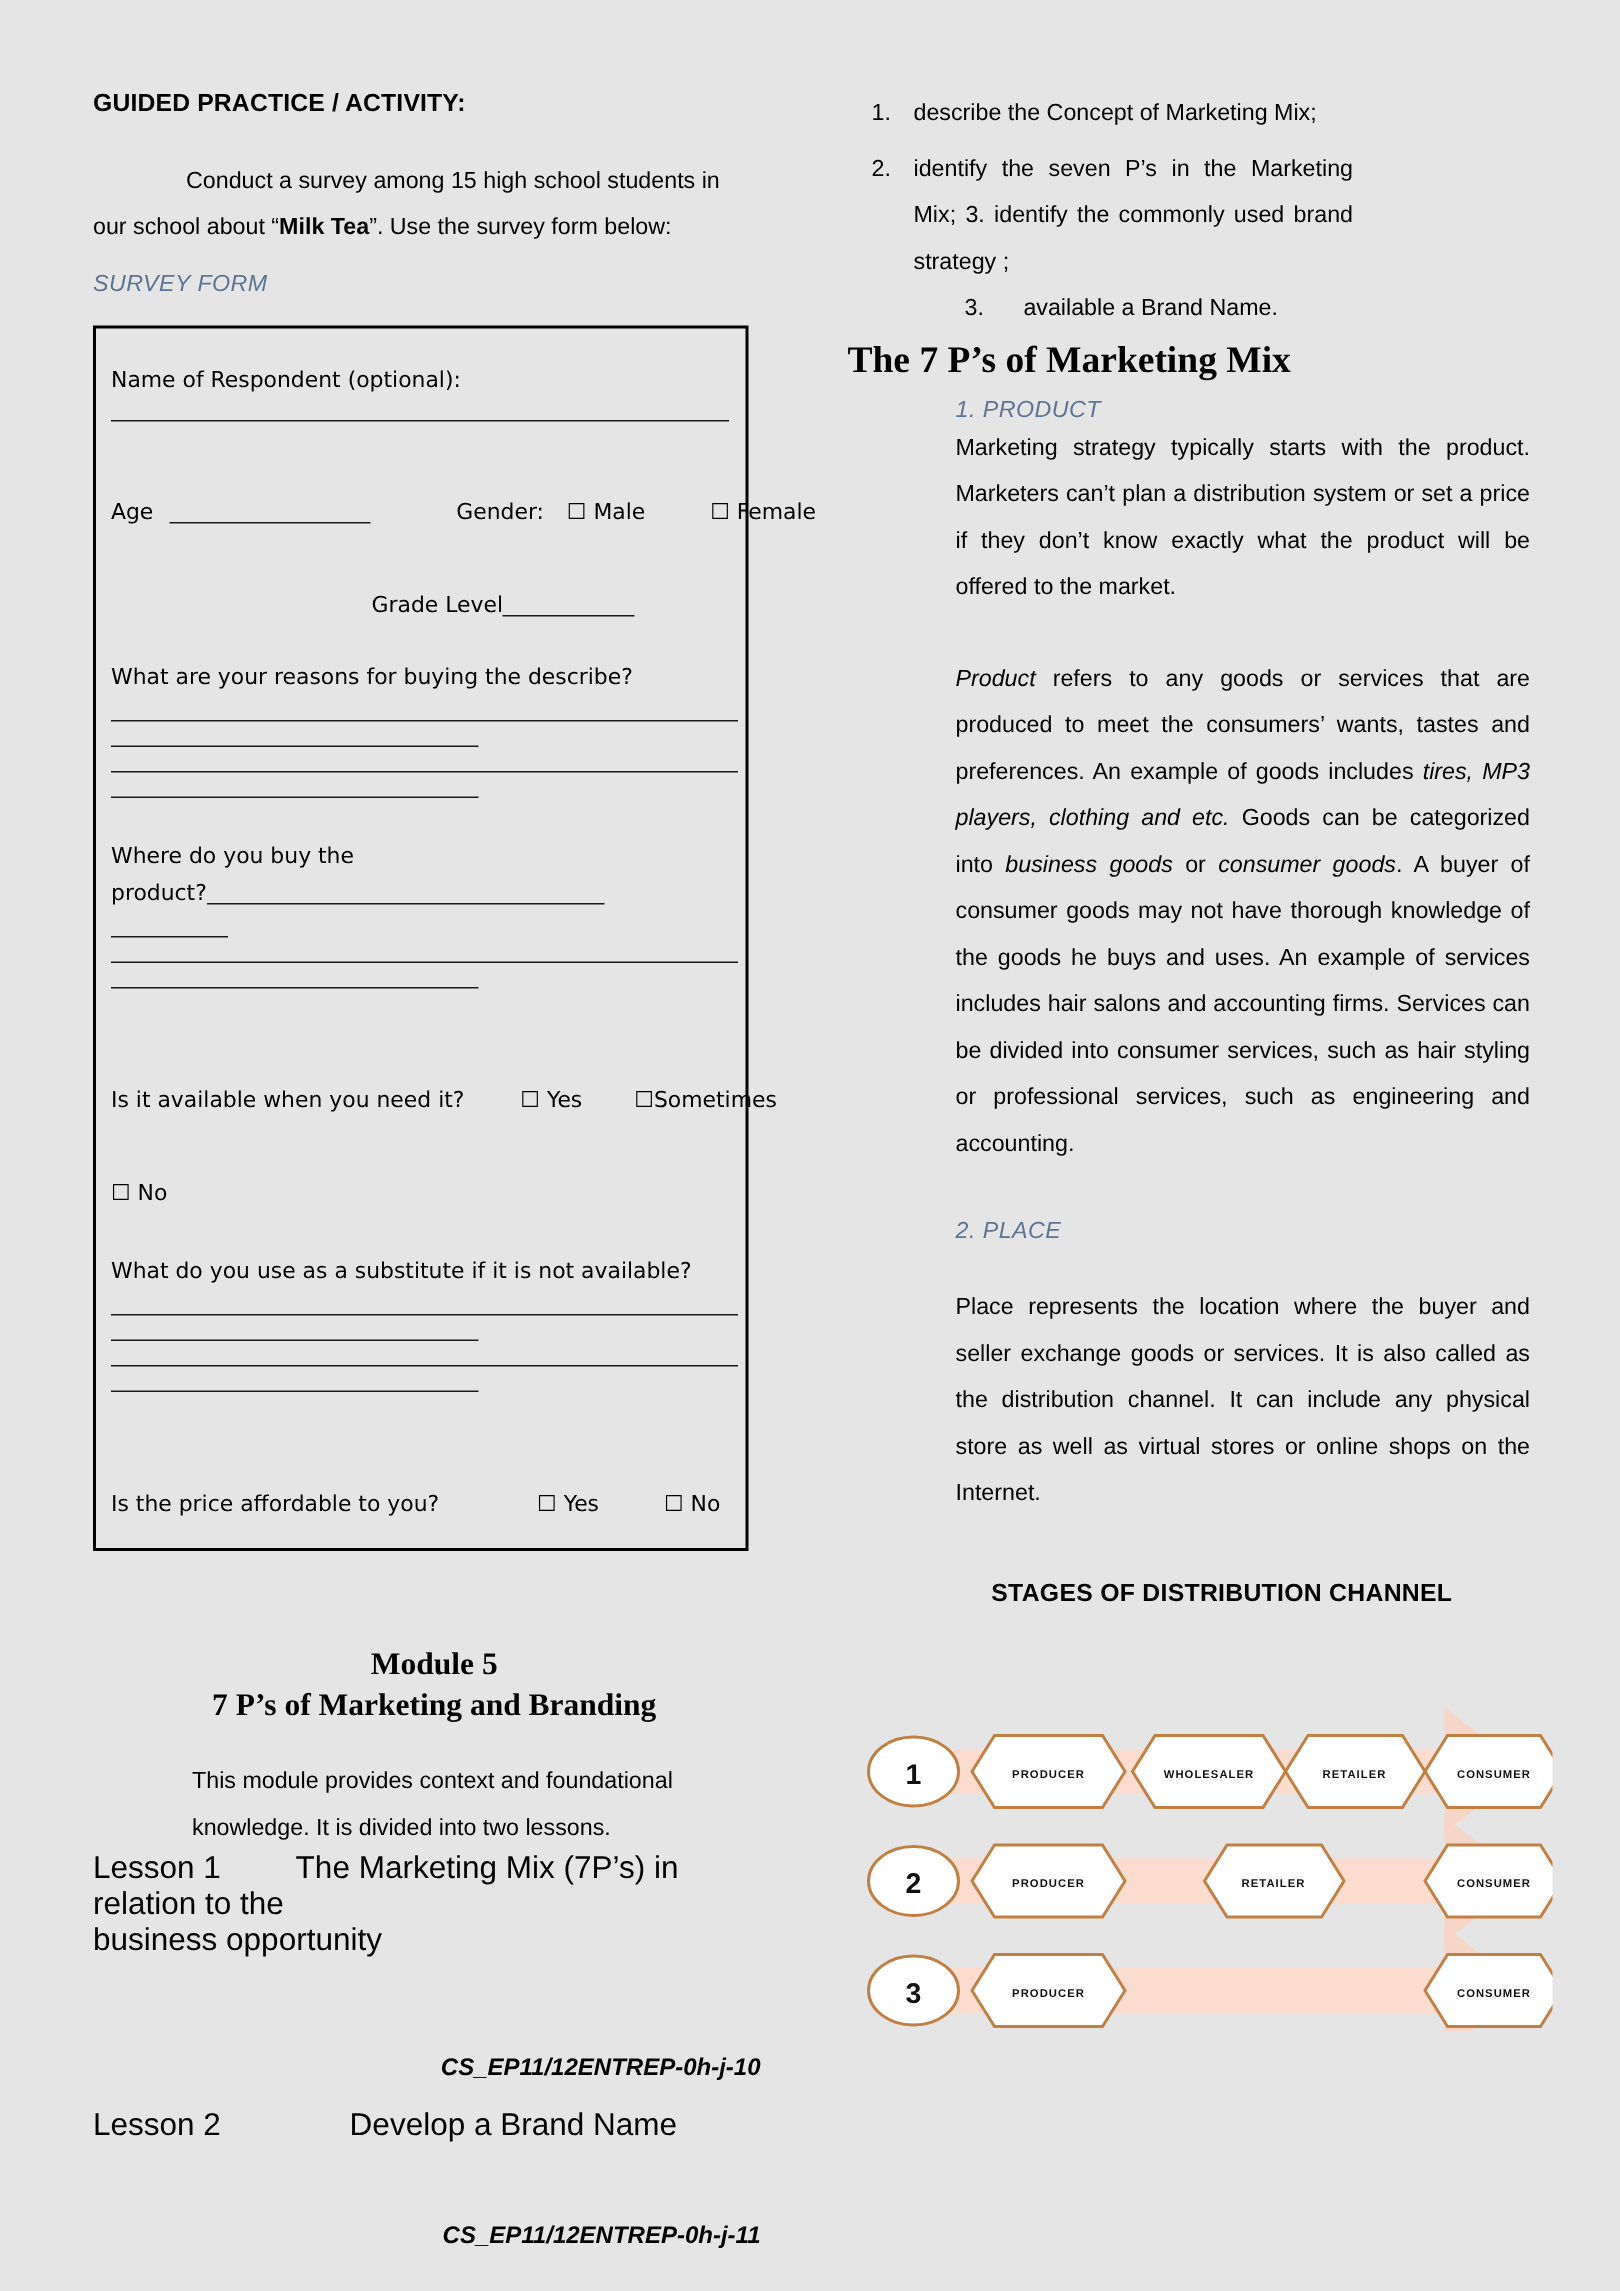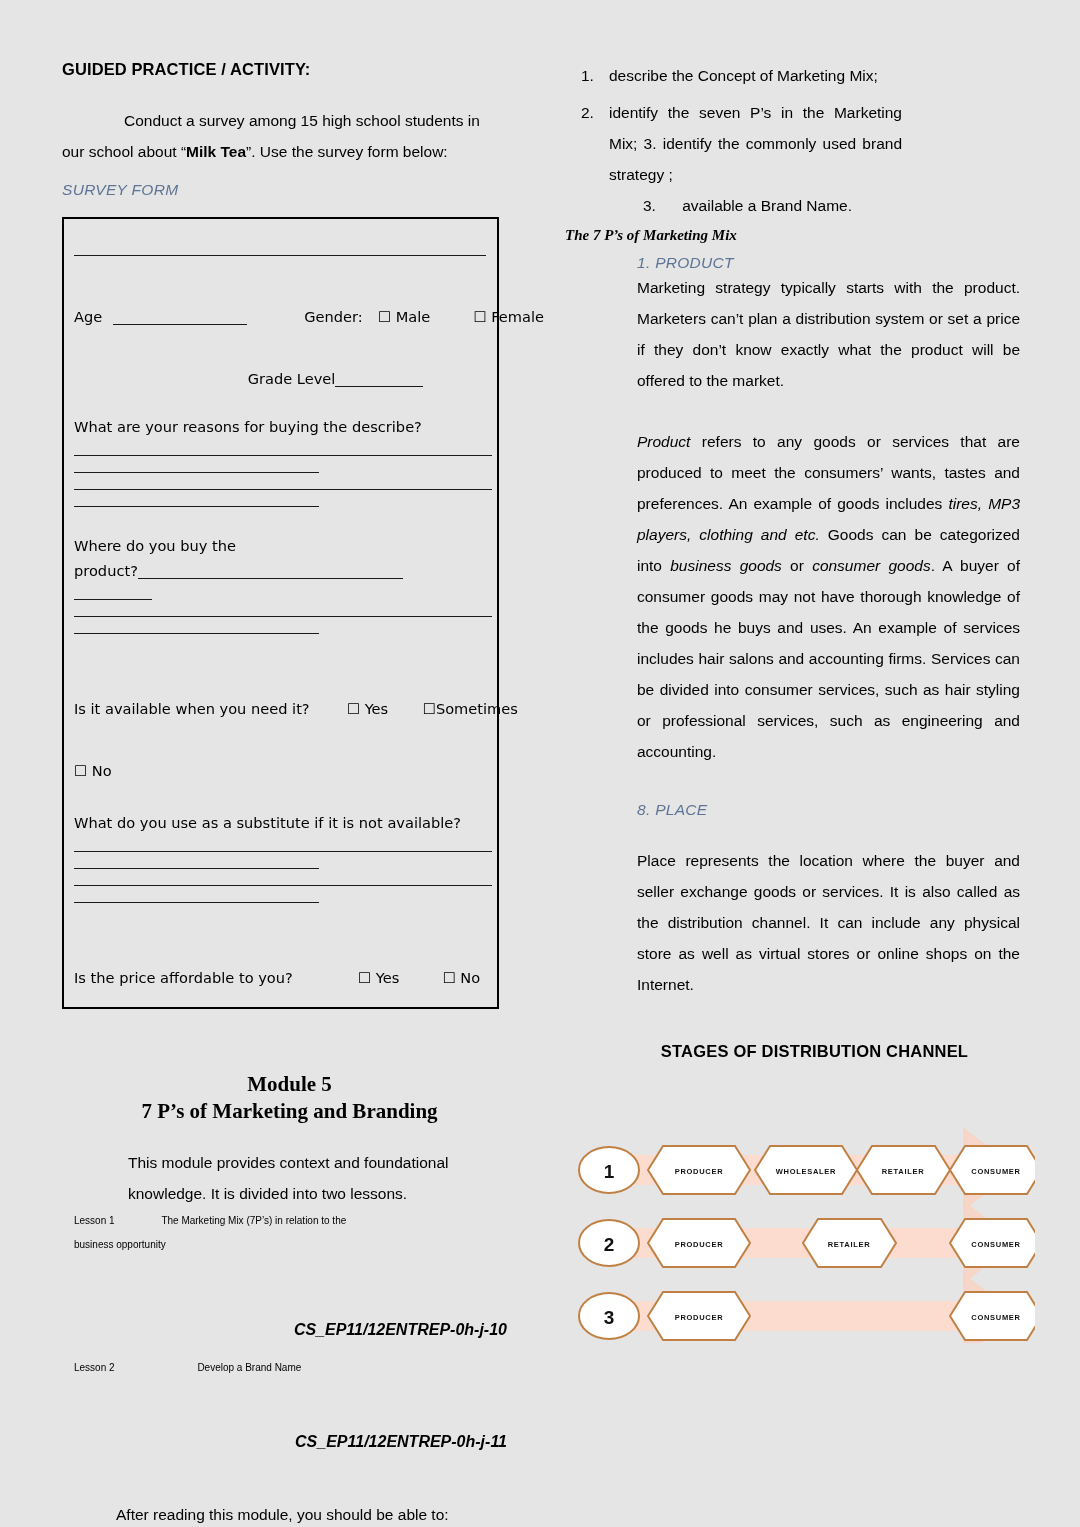--- a/index.html
+++ b/index.html
@@ -110,23 +110,22 @@
 
   
   .module-title {
     text-align: center;
     font-family: "Liberation Serif", serif;
     font-weight: bold;
     font-size: 21px;
     line-height: 27px;
   }
   .lesson-row {
-    font-size: 10px;
+    font-size: 21px;
     line-height: 30px;
-    margin-left: 12px;
   }
   .code-line {
     font-weight: bold;
     font-style: italic;
     font-size: 16px;
     text-align: right;
     padding-right: 10px;
     margin-top: 44px;
   }
 
@@ -153,22 +152,21 @@
   .num-item .txt.wide { padding-right: 118px; }
   .sub-num {
     font-size: 15.5px;
     line-height: 31px;
     padding-left: 78px;
   }
 
   .sec-head {
     font-family: "Liberation Serif", serif;
     font-weight: bold;
-    font-size: 15px;
-    font-style: italic;
+    font-size: 25px;
   }
 
   
   .diagram-title {
     font-weight: bold;
     font-size: 16.5px;
     text-align: center;
     letter-spacing: .2px;
     margin-left: 44px;
   }
@@ -192,20 +190,21 @@
       <span style="display:inline-block; width:62px;"></span><span>Conduct a survey among 15 high school students in</span><br>
       <span>our school about “</span><b>Milk Tea</b><span>”.  Use the survey form below:</span>
     </div>
 
     <div class="gap-sm"></div>
 
     <div class="blue-label">SURVEY FORM</div>
 
     <div class="form-box">
 
+      <div class="form-q">Name of Respondent (optional):</div>
       <div class="rule name"></div>
 
       <div style="height:12px"></div>
 
       <div class="form-line overflow-row">
         <span>Age</span>
         <span class="blank-inline" style="width:134px; margin-left:6px;"></span>
         <span style="display:inline-block;width:48px"></span>
         <span>Gender:</span>
         <span style="display:inline-block;width:6px"></span>
@@ -343,21 +342,21 @@
     <div class="body-txt" style="padding-left:72px; width:383px;"> Marketing strategy typically starts with the product. Marketers can’t plan a distribution system or set a price if they don’t know exactly what the product will be offered to the market.</div>
 
     <div style="height:30px"></div>
 
     <div class="body-txt" style="padding-left:72px; width:383px;">
       <i>Product</i><span> refers to any goods or services that are produced to meet the consumers’ wants, tastes and preferences. An example of goods includes </span><i>tires, MP3 players, clothing and etc.</i><span> Goods can be categorized into </span><i>business goods</i><span> or </span><i>consumer goods</i><span>. A buyer of consumer goods may not have thorough knowledge of the goods he buys and uses. An example of services includes hair salons and accounting firms. Services can be divided into consumer services, such as hair styling or professional services, such as engineering and accounting.</span>
     </div>
 
     <div style="height:34px"></div>
 
-    <div class="blue-label" style="padding-left:72px;">8. PLACE</div>
+    <div class="blue-label" style="padding-left:72px;">2. PLACE</div>
 
     <div style="height:26px"></div>
 
     <div class="body-txt" style="padding-left:72px; width:383px;"> Place represents the location where the buyer and seller exchange goods or services. It is also called as the distribution channel. It can include any physical store as well as virtual stores or online shops on the Internet.</div>
 
     <div style="height:42px"></div>
 
     <div class="diagram-title">STAGES OF DISTRIBUTION CHANNEL</div>
 
     <div class="diagram">

